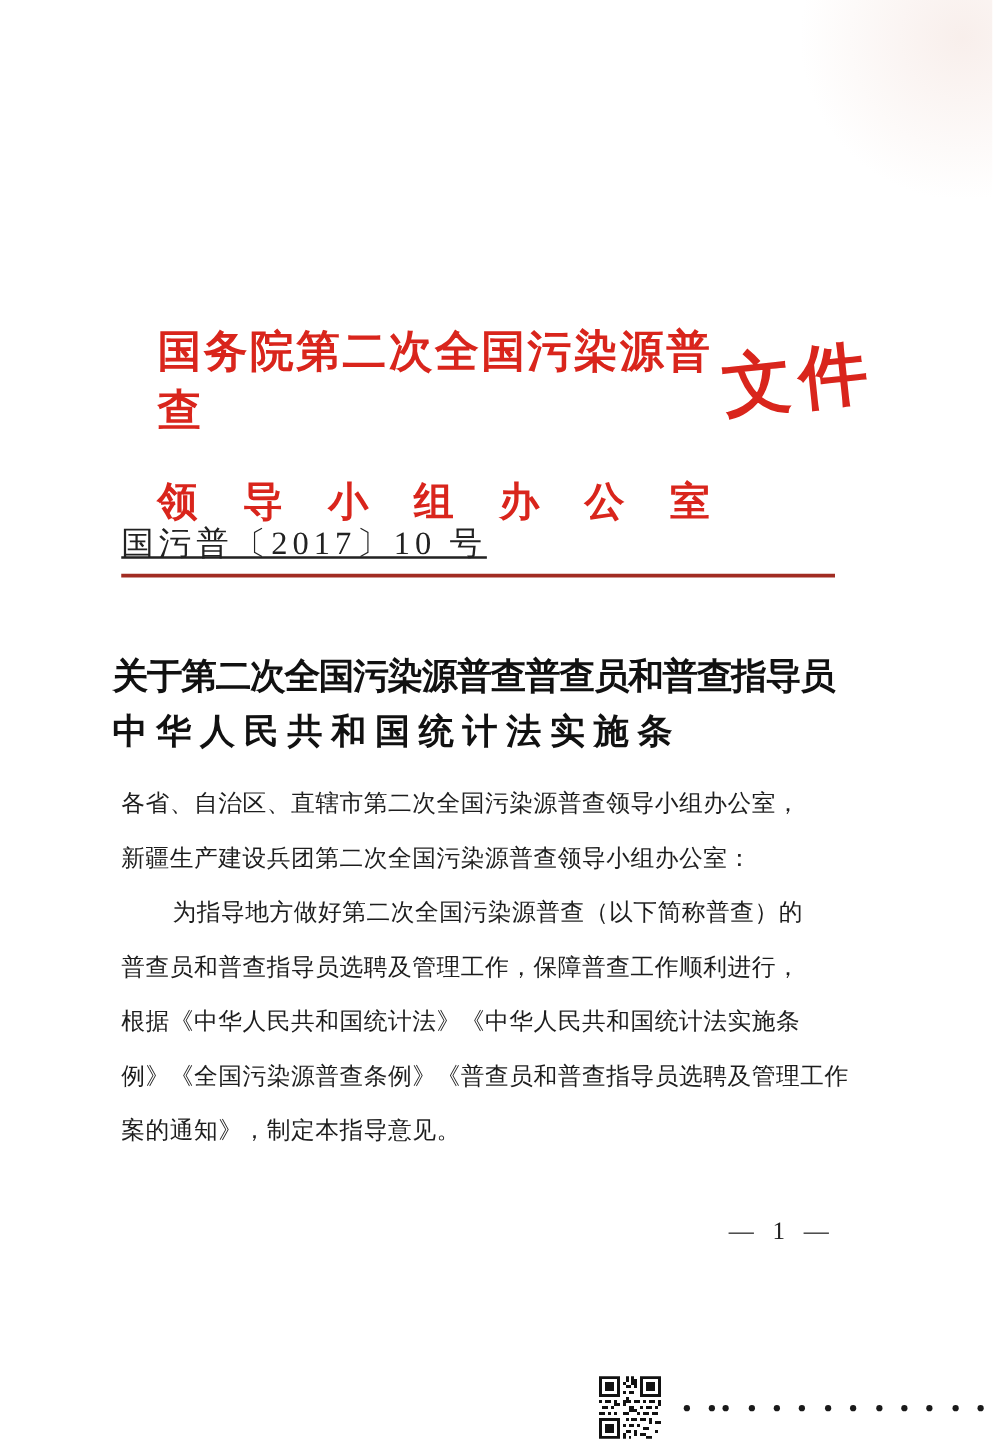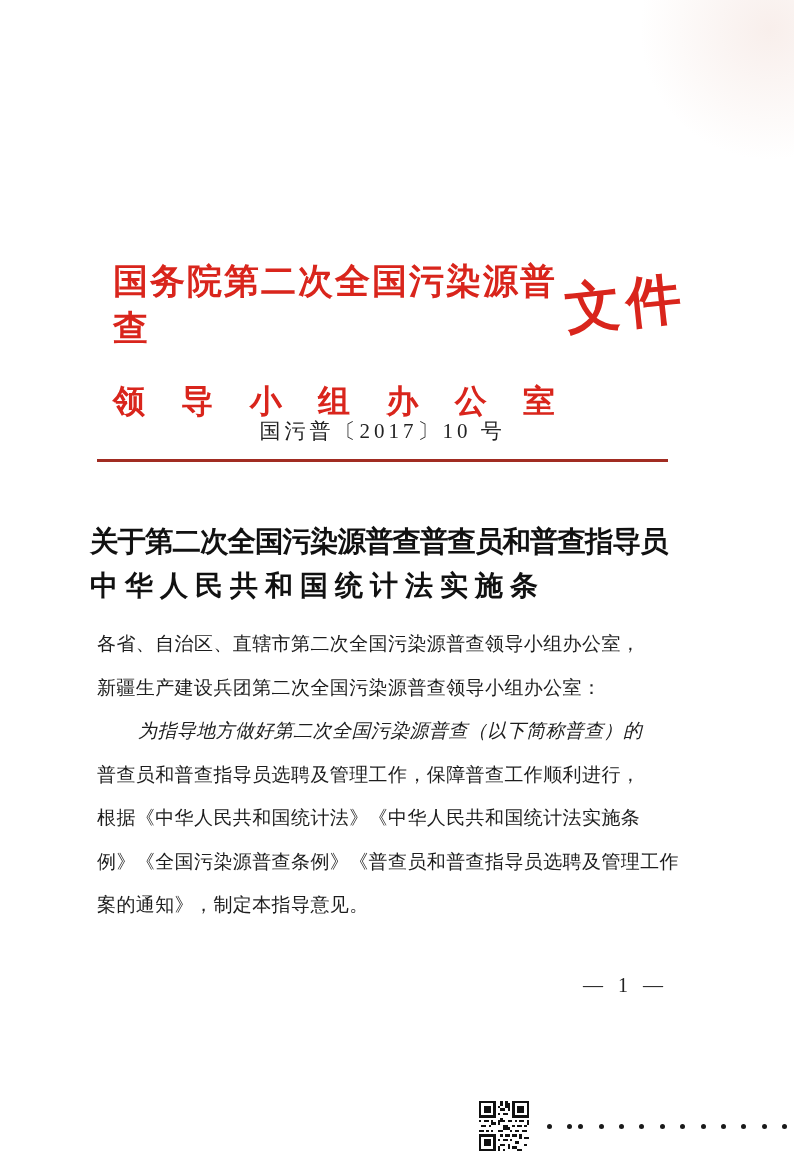--- a/index.html
+++ b/index.html
@@ -5,53 +5,53 @@
   html,body{margin:0;padding:0;background:#ffffff;}
   .page{
     position:relative;
     width:794px;height:1157px;
     background:#ffffff;
     background-image:radial-gradient(circle at 770px 30px, rgba(238,214,206,0.40), rgba(255,255,255,0) 130px);
     font-family:"Liberation Serif", serif;
     overflow:hidden;
   }
   
-  .letterhead{position:absolute;top:258px;left:113px;width:610px;height:135px;}
+  .letterhead{position:absolute;top:258px;left:126px;width:610px;height:135px;}
   .org-line1{
     width:442px;font-size:35px;line-height:47px;font-weight:bold;color:#d9251c;
     text-align:justify;text-align-last:justify;
   }
   .org-line2{
     width:442px;font-size:32px;line-height:50px;font-weight:bold;color:#d9251c;
     margin-top:24px;
     text-align:justify;text-align-last:justify;
   }
   .stamp{
     position:absolute;left:452px;top:18px;
     font-size:55px;line-height:1;font-weight:bold;color:#d9251c;
     letter-spacing:6px;transform:rotate(-6deg);white-space:nowrap;
   }
   
   .doc-number{
     position:absolute;top:417px;left:97px;width:571px;
-    text-align:center;font-size:21px;letter-spacing:4px;color:#222222;white-space:nowrap;
+    font-size:26px;letter-spacing:4px;color:#222222;white-space:nowrap;text-decoration:underline;
   }
   
   .red-divider{
     position:absolute;top:459px;left:97px;width:571px;height:3px;
     background:#a12c22;
   }
   
   .title{position:absolute;top:520px;left:90px;width:600px;color:#111111;}
   .title-line1{font-size:28.5px;line-height:44px;font-weight:bold;letter-spacing:-1px;white-space:nowrap;}
   .title-line2{font-size:28px;line-height:44px;font-weight:bold;letter-spacing:7px;white-space:nowrap;}
   
   .body-text{position:absolute;top:622px;left:97px;width:590px;color:#1d1d1d;}
   .bline{font-size:19px;line-height:43.5px;letter-spacing:0.4px;white-space:nowrap;}
-  .bline.indent{padding-left:41px;font-style:italic;}
+  .bline.indent{padding-left:41px;}
   
   .page-number{
     position:absolute;top:974px;left:97px;width:571px;
     text-align:right;font-size:20px;letter-spacing:5px;color:#222222;white-space:nowrap;
   }
   .qr{position:absolute;left:477px;top:1101px;width:54px;height:50px;}
   .qr svg{width:100%;height:100%;shape-rendering:crispEdges;}
   .dots{position:absolute;left:547px;top:1124px;display:flex;align-items:center;}
   .dot{width:5px;height:5px;border-radius:50%;background:#1a1a1a;margin-right:15.4px;flex:0 0 auto;}
   .dot:nth-child(3){margin-left:-9.5px;}

